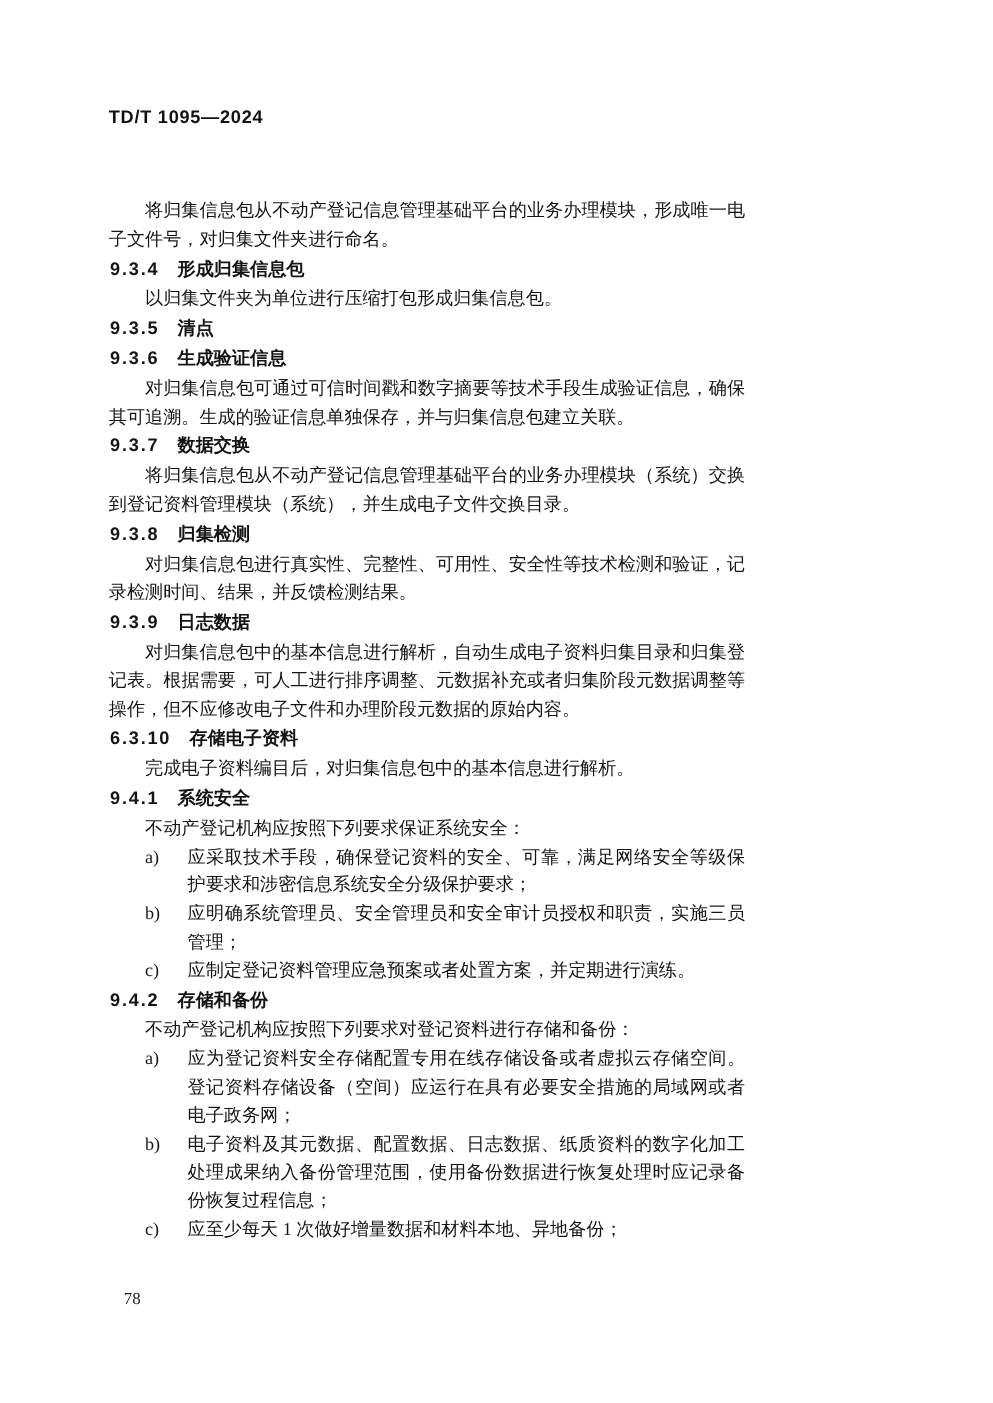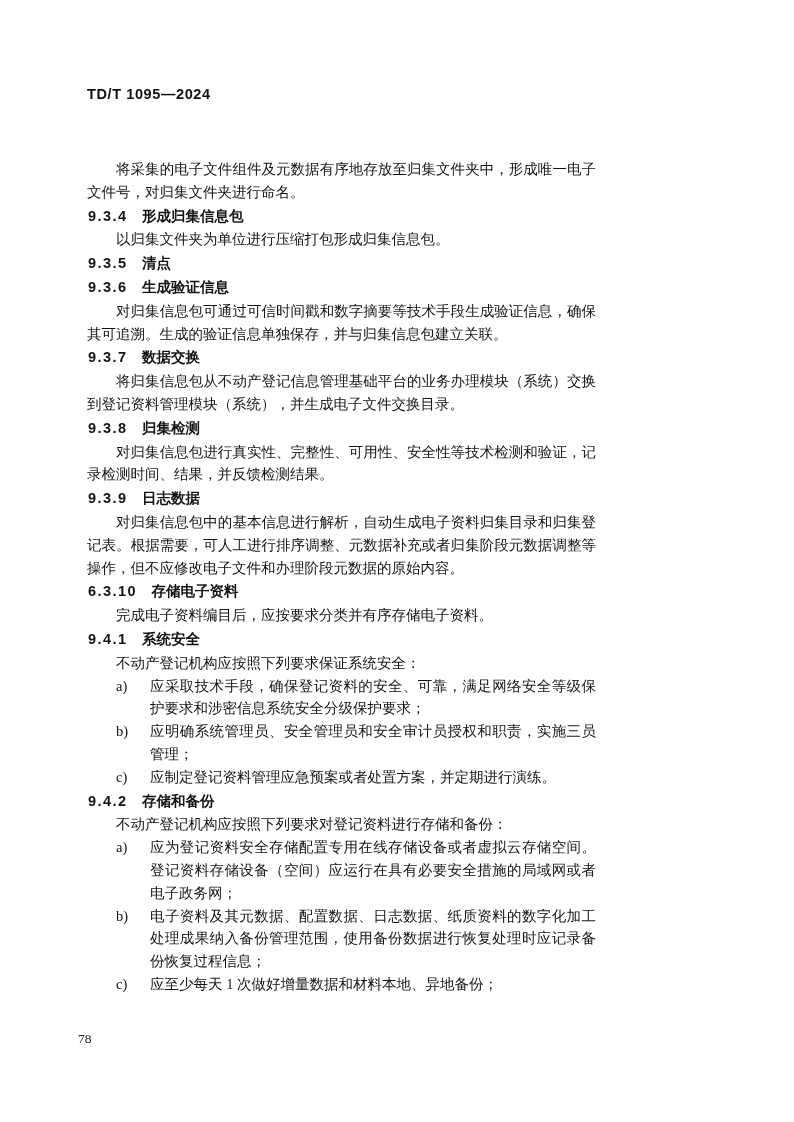--- a/index.html
+++ b/index.html
@@ -54,37 +54,37 @@
     padding-left: 63px;
     text-indent: 0;
   }
   p.li .li-label {
     position: absolute;
     left: 29px;
     top: 0;
   }
   .page-number {
     position: absolute;
-    left: 78px;
+    left: 99px;
     top: 1030px;
     font-size: 13.5px;
     line-height: 18px;
     color: #222;
   }
 </style>
 </head>
 <body>
 
 <div class="page">
 
   <div class="doc-header">TD/T 1095—2024</div>
 
   <div class="body-col">
 
-    <p class="para">将采集的电子文件组件及元数据有序地存放至归集文件夹中，形成唯一电子文件号，对归集文件夹进行命名。</p>
+    <p class="para">将归集信息包从不动产登记信息管理基础平台的业务办理模块，形成唯一电子文件号，对归集文件夹进行命名。</p>
 
     <h3 class="sec"><span class="h-num">9.3.4</span><span>形成归集信息包</span></h3>
 
     <p class="para">以归集文件夹为单位进行压缩打包形成归集信息包。</p>
 
     <h3 class="sec"><span class="h-num">9.3.5</span><span>清点</span></h3>
 
 
     <h3 class="sec"><span class="h-num">9.3.6</span><span>生成验证信息</span></h3>
 
@@ -97,21 +97,21 @@
     <h3 class="sec"><span class="h-num">9.3.8</span><span>归集检测</span></h3>
 
     <p class="para">对归集信息包进行真实性、完整性、可用性、安全性等技术检测和验证，记录检测时间、结果，并反馈检测结果。</p>
 
     <h3 class="sec"><span class="h-num">9.3.9</span><span>日志数据</span></h3>
 
     <p class="para">对归集信息包中的基本信息进行解析，自动生成电子资料归集目录和归集登记表。根据需要，可人工进行排序调整、元数据补充或者归集阶段元数据调整等操作，但不应修改电子文件和办理阶段元数据的原始内容。</p>
 
     <h3 class="sec"><span class="h-num">6.3.10</span><span>存储电子资料</span></h3>
 
-    <p class="para">完成电子资料编目后，应按要求分类并有序存储电子资料。</p>
+    <p class="para">完成电子资料编目后，对归集信息包中的基本信息进行解析。</p>
 
 
     <h3 class="sec"><span class="h-num">9.4.1</span><span>系统安全</span></h3>
 
     <p class="para">不动产登记机构应按照下列要求保证系统安全：</p>
 
     <p class="li"><span class="li-label">a)</span><span>应采取技术手段，确保登记资料的安全、可靠，满足网络安全等级保护要求和涉密信息系统安全分级保护要求；</span></p>
 
     <p class="li"><span class="li-label">b)</span><span>应明确系统管理员、安全管理员和安全审计员授权和职责，实施三员管理；</span></p>
 

